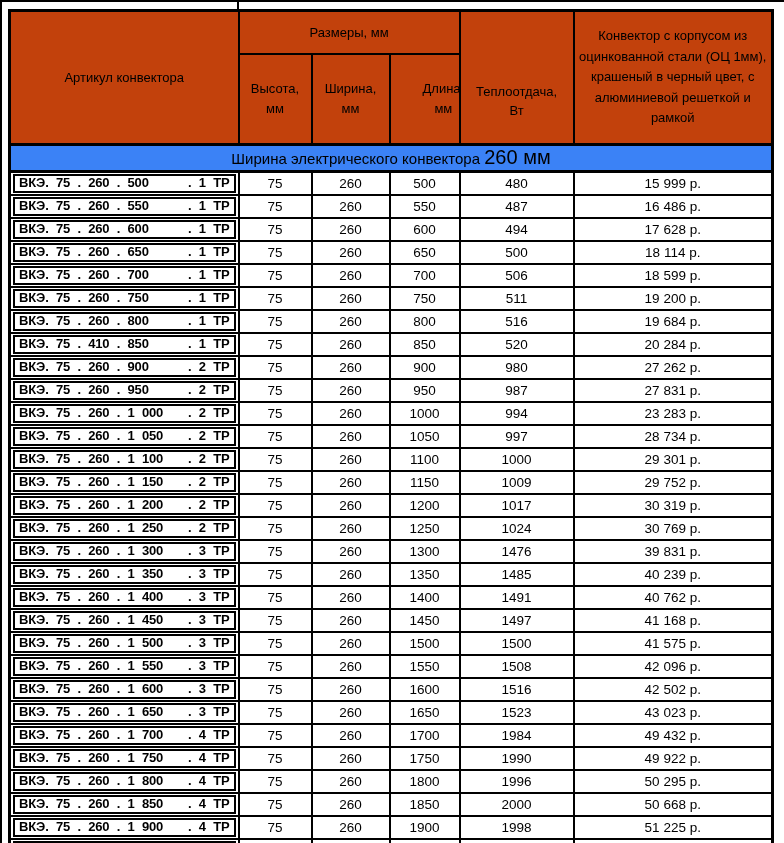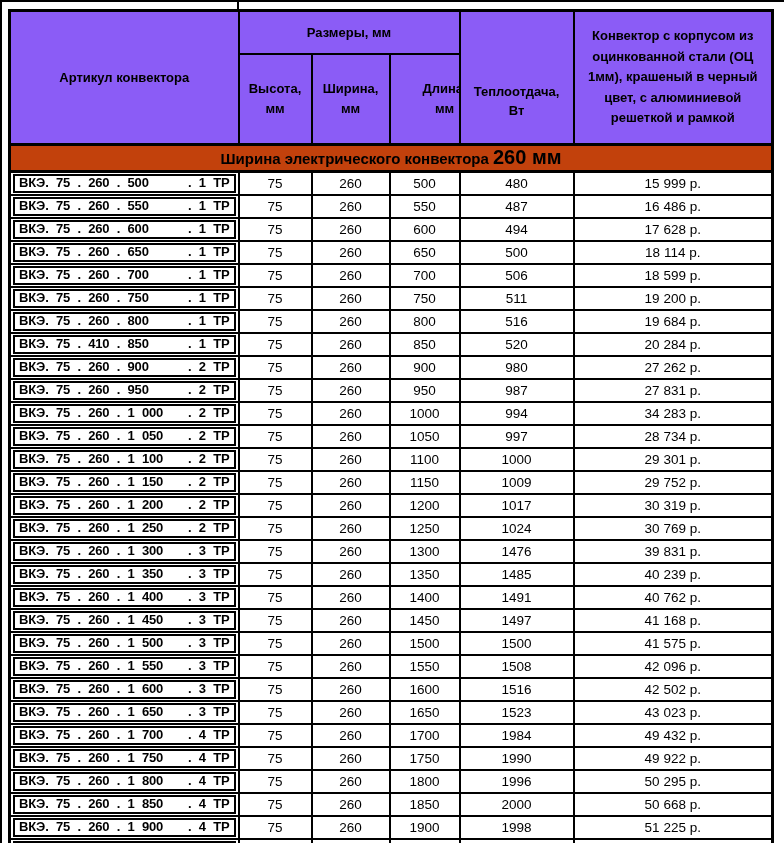--- a/index.html
+++ b/index.html
@@ -25,38 +25,38 @@
     border: 3px solid #000;
   }
   th, td {
     border: 2px solid #000;
     padding: 0;
     vertical-align: middle;
     text-align: center;
     overflow: hidden;
   }
   thead th {
-    font-weight: bold;
+    font-weight: normal;
     font-size: 13px;
     line-height: 1.5;
-    background: #8b5cf6;
+    background: #c2410c;
   }
   tr.hrow1 { height: 36px; }
   tr.hrow2 { height: 74px; }
   .subhead span { display: inline-block; }
   .w-height span { max-width: 60px; }
   .w-width  span { max-width: 60px; }
   .w-length span { max-width: 50px; margin-left: 32px; }
   .w-heat   span { max-width: 95px; margin-top: 48px; }
   .w-desc   { font-size: 13px; line-height: 1.58; padding: 14px 4px; }
 
   tr.banner-row { height: 27px; }
   tr.banner-row td {
-    background: #c2410c;
-    font-weight: bold;
+    background: #3b82f6;
+    font-weight: normal;
     font-size: 15px;
     border-top: 3px solid #000;
     border-bottom: 3px solid #000;
   }
   .banner-value { font-size: 20px; }
 
   tbody tr.data-row { height: 22px; }
   tbody tr.data-row td {
     font-size: 13.5px;
     background: #fff;
@@ -247,21 +247,21 @@
     <td class="article-cell">
       <div class="article-box">
         <span class="seg">ВКЭ. 75 . 260 . 1 000</span>
         <span class="seg">. 2 ТР</span>
       </div>
     </td>
     <td>75</td>
     <td>260</td>
     <td>1000</td>
     <td>994</td>
-    <td>34 283 р.</td>
+    <td>23 283 р.</td>
   </tr>
         <tr class="data-row">
     <td class="article-cell">
       <div class="article-box">
         <span class="seg">ВКЭ. 75 . 260 . 1 050</span>
         <span class="seg">. 2 ТР</span>
       </div>
     </td>
     <td>75</td>
     <td>260</td>

